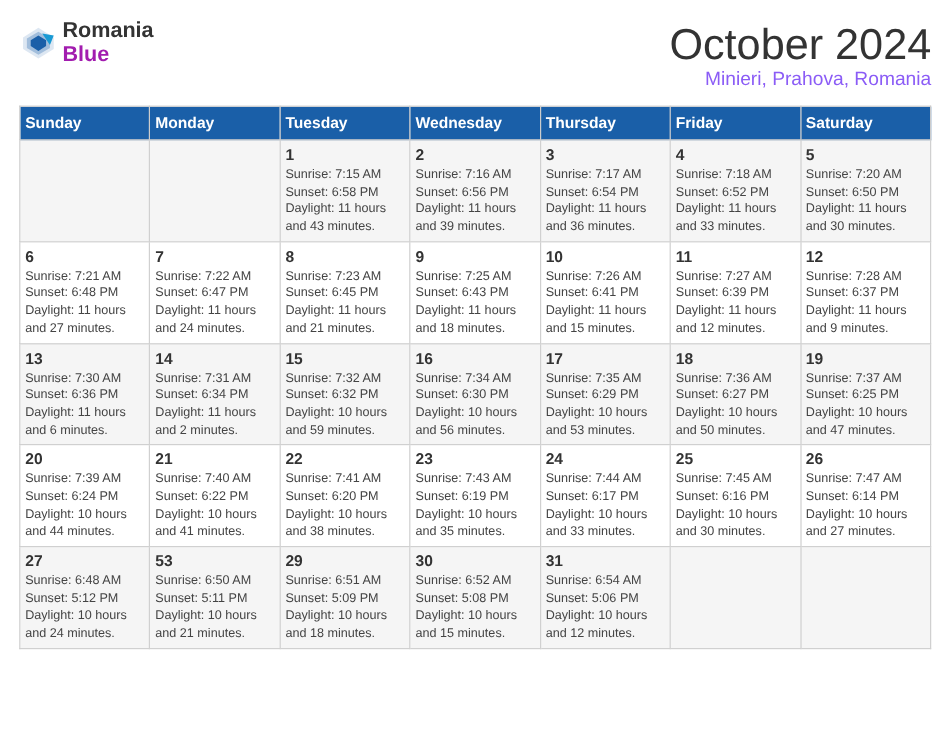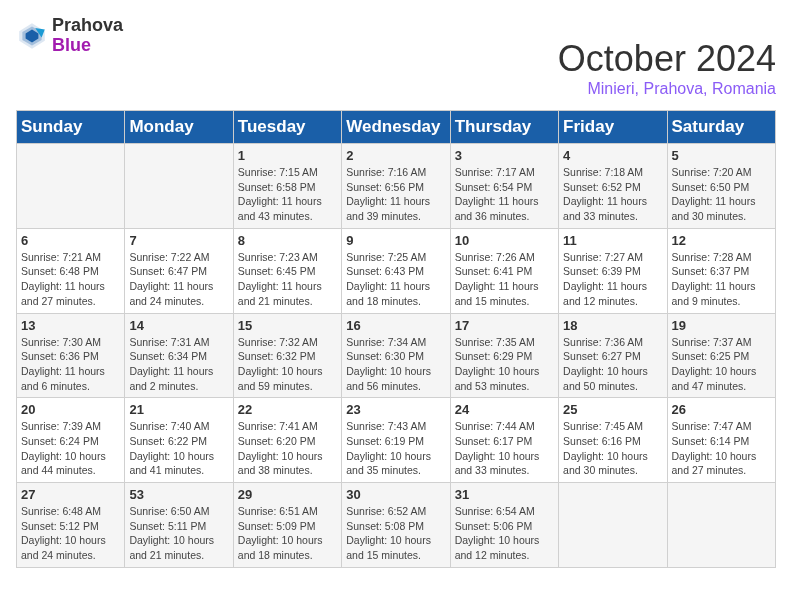--- a/index.html
+++ b/index.html
@@ -32,38 +32,37 @@
       width: 32px;
       height: 32px;
     }
     .title-section {
       text-align: right;
     }
     .month-title {
       font-size: 36px;
       font-weight: normal;
       color: #333;
-      margin-top: 22px;
     }
     .location {
       font-size: 16px;
       color: #8b5cf6;
     }
     table {
       width: 100%;
       border-collapse: collapse;
       font-size: 11px;
     }
     thead tr th {
       background-color: #1a5fa8;
       color: white;
       padding: 6px 4px;
       text-align: left;
       font-weight: bold;
-      font-size: 17px;
+      font-size: 13px;
       border: 1px solid #ccc;
     }
     tbody tr td {
       border: 1px solid #d0d0d0;
       vertical-align: top;
       padding: 4px;
       height: 80px;
       width: calc(100% / 7);
     }
     tbody tr:nth-child(odd) td {
@@ -93,21 +92,21 @@
 
 <div class="header">
   <div class="logo">
     <svg class="logo-icon" viewBox="0 0 40 40">
       <polygon points="20,4 36,14 36,26 20,36 4,26 4,14" fill="#1a5fa8" opacity="0.15"></polygon>
       <polygon points="20,8 32,15 32,25 20,32 8,25 8,15" fill="#1a5fa8" opacity="0.3"></polygon>
       <polygon points="20,12 28,17 28,23 20,28 12,23 12,17" fill="#1a5fa8"></polygon>
       <polygon points="24,10 36,12 32,22" fill="#1a9ad4"></polygon>
     </svg>
     <div class="logo-text">
-      <div><span class="general">Prahova</span></div>
+      <div><span class="general">Romania</span></div>
       <div><span class="blue">Blue</span></div>
     </div>
   </div>
   <div class="title-section">
     <div class="month-title">October 2024</div>
     <div class="location">Minieri, Prahova, Romania</div>
   </div>
 </div>
 
 <table>

